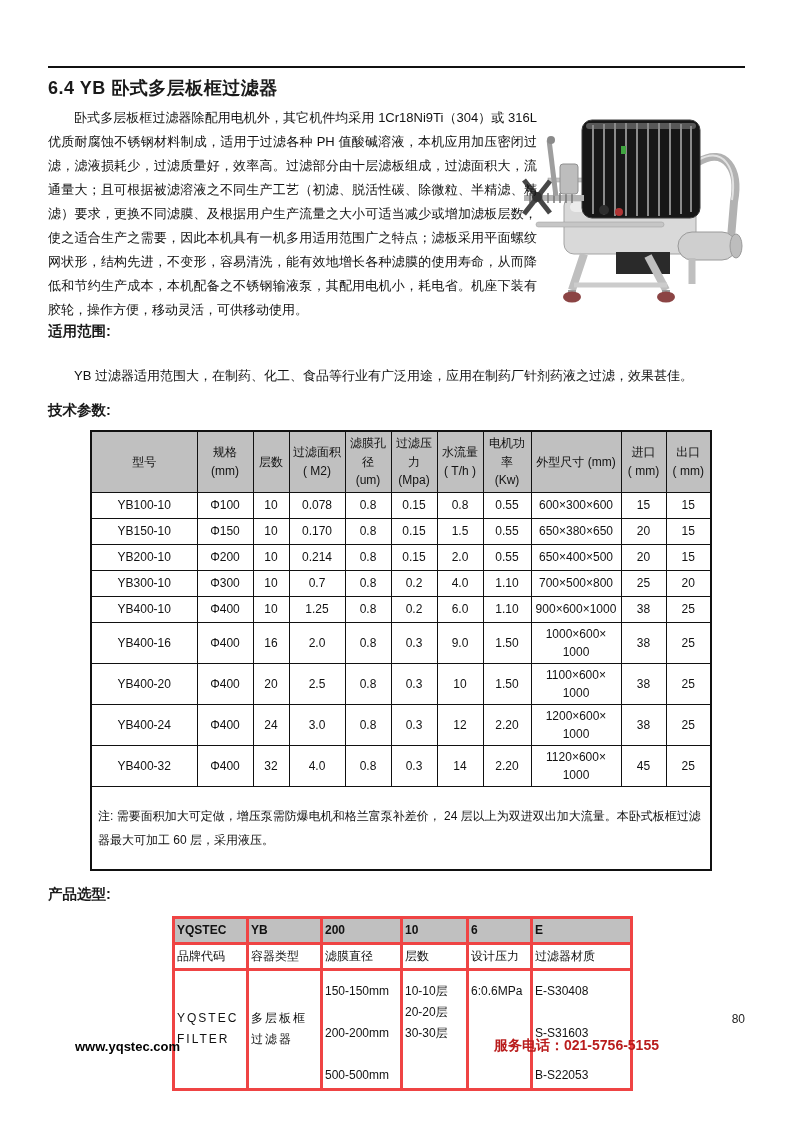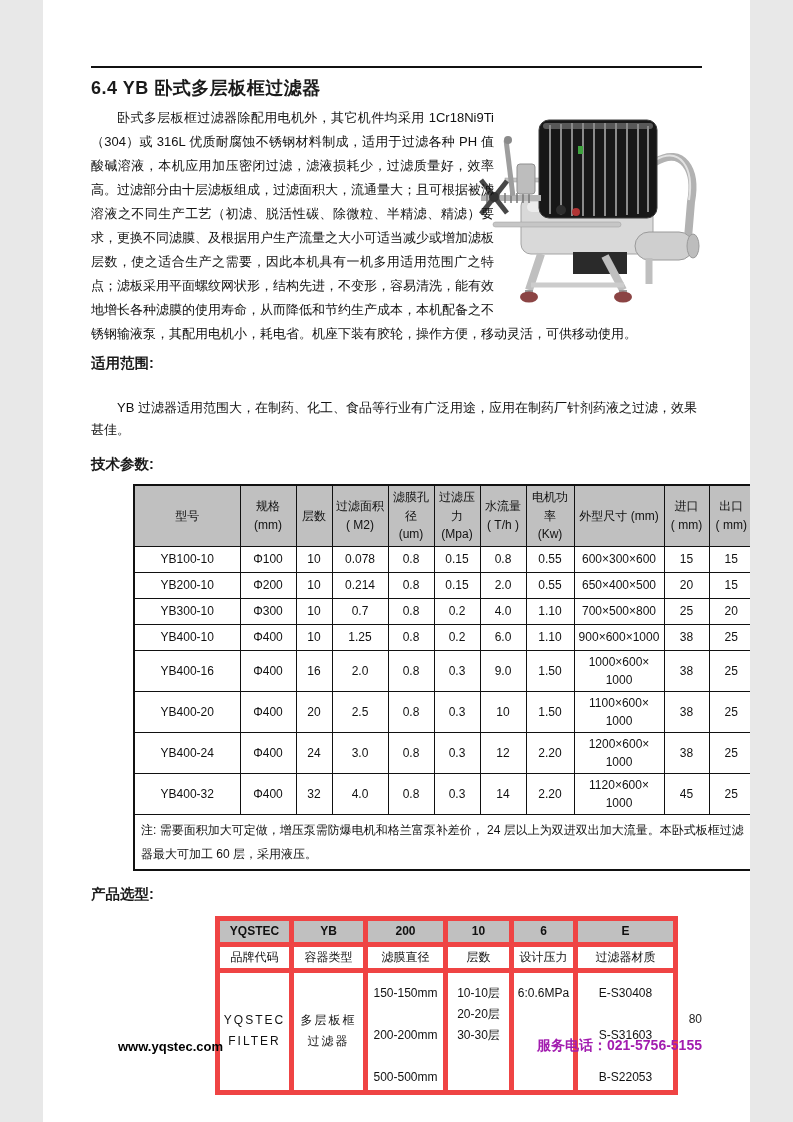--- a/index.html
+++ b/index.html
@@ -1,19 +1,19 @@
 <!DOCTYPE html>
 <html><head>
 <meta charset="utf-8">
 <style>
   * { margin: 0; padding: 0; box-sizing: border-box; }
   html,body { background: #e8e8e8; }
   .page {
     position: relative;
-    width: 707px; height: 1122px;
+    width: 793px; height: 1122px;
     margin: 0 auto;
     background: #ffffff;
     font-family: "Liberation Sans", "DejaVu Sans", sans-serif;
     color: #1a1a1a;
     overflow: hidden;
   }
   .content { padding: 0 48px; }
   .top-rule {
     margin-top: 66px;
     border: none;
@@ -36,21 +36,20 @@
   p.body-text {
     margin-top: 6px;
     font-size: 13px;
     line-height: 24px;
     text-align: justify;
     text-indent: 2em;
     color: #111;
   }
   h2.section-heading {
     clear: both;
-    margin-top: 8px;
     font-size: 14.5px;
     font-weight: bold;
   }
   h2.spaced { margin-top: 14px; }
   p.scope-text {
     margin-top: 24px;
     font-size: 13px;
     line-height: 22px;
     text-indent: 2em;
     color: #111;
@@ -77,37 +76,37 @@
     font-weight: normal;
     height: 48px;
     line-height: 1.55;
   }
   table.params tr.row-s td { height: 26px; }
   table.params tr.row-d td { height: 41px; line-height: 1.5; }
   table.params td.note-cell {
     text-align: left;
     font-size: 12px;
     line-height: 2.0;
-    padding: 3px 6px;
+    padding: 17px 6px;
     height: 48px;
     vertical-align: middle;
     margin-left: 36px;
   }
   
   table.selection {
     margin: 12px 0 0 124px;
     width: 458px;
     border-collapse: collapse;
     border: 2px solid #111;
     table-layout: fixed;
     font-size: 12px;
   }
   table.selection td {
-    border: 5px solid #ef4444;
-    text-align: center;
+    border: 3px solid #ef4444;
+    text-align: left;
     white-space: pre-line;
     color: #111;
     padding: 2px;
   }
   table.selection tr.code-row td {
     background: #c0c0c0;
     font-weight: bold;
     height: 26px;
     vertical-align: middle;
   }
@@ -126,21 +125,21 @@
     font-size: 12px; color: #222;
   }
   .footer-website {
     position: absolute;
     top: 1039px; left: 75px;
     font-size: 13px; font-weight: bold; color: #000;
   }
   .footer-phone {
     position: absolute;
     top: 1037px; left: 494px;
-    font-size: 14px; font-weight: bold; color: #a21caf;
+    font-size: 14px; font-weight: bold; color: #b91c1c;
   }
 </style>
 </head>
 <body>
 
 <div class="page">
   <div class="content">
     <hr class="top-rule">
 
     <h1 class="doc-title">6.4 YB 卧式多层板框过滤器</h1>
@@ -262,20 +261,33 @@
         <td>0.078</td>
         <td>0.8</td>
         <td>0.15</td>
         <td>0.8</td>
         <td>0.55</td>
         <td>600×300×600</td>
         <td>15</td>
         <td>15</td>
       </tr>
       <tr class="row-s">
+        <td>YB150-10</td>
+        <td>Φ150</td>
+        <td>10</td>
+        <td>0.170</td>
+        <td>0.8</td>
+        <td>0.15</td>
+        <td>1.5</td>
+        <td>0.55</td>
+        <td>650×380×650</td>
+        <td>20</td>
+        <td>15</td>
+      </tr>
+      <tr class="row-s">
         <td>YB200-10</td>
         <td>Φ200</td>
         <td>10</td>
         <td>0.214</td>
         <td>0.8</td>
         <td>0.15</td>
         <td>2.0</td>
         <td>0.55</td>
         <td>650×400×500</td>
         <td>20</td>

